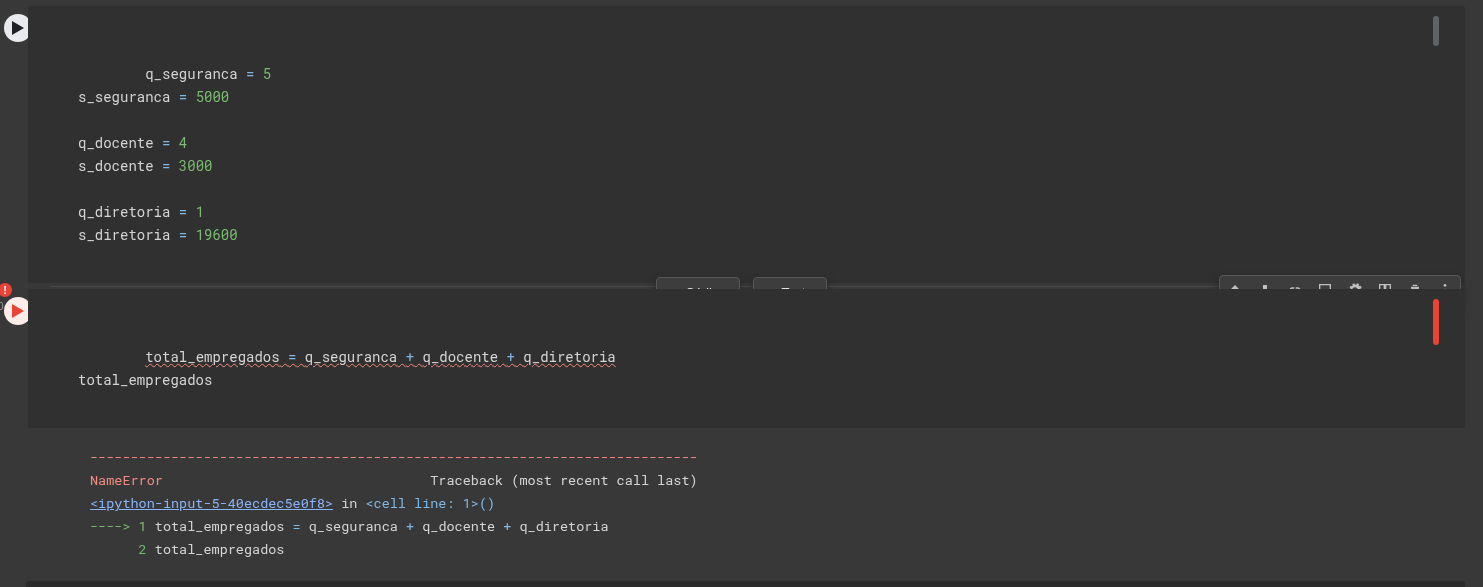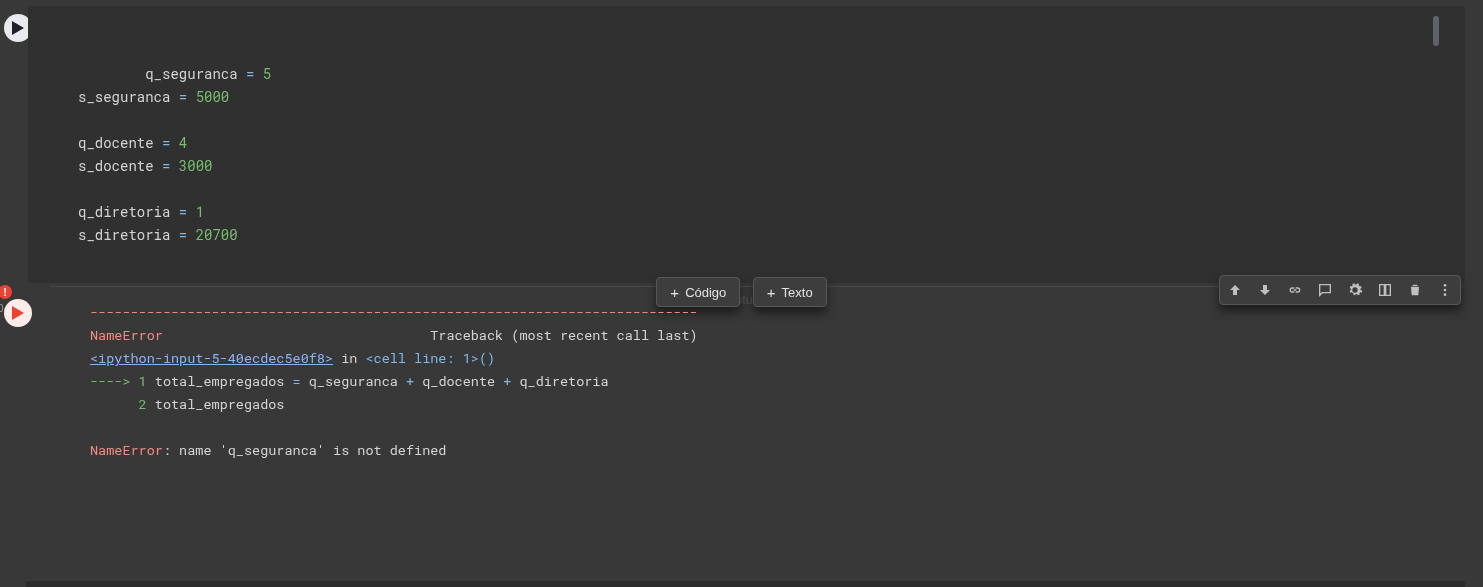--- a/index.html
+++ b/index.html
@@ -80,21 +80,21 @@
     <div class="body">
       <div class="code">
         <div class="stripe"></div>
         <span><span class="tok-v">q_seguranca</span> <span class="tok-op">=</span> <span class="tok-n">5</span>
 <span class="tok-v">s_seguranca</span> <span class="tok-op">=</span> <span class="tok-n">5000</span>
 
 <span class="tok-v">q_docente</span> <span class="tok-op">=</span> <span class="tok-n">4</span>
 <span class="tok-v">s_docente</span> <span class="tok-op">=</span> <span class="tok-n">3000</span>
 
 <span class="tok-v">q_diretoria</span> <span class="tok-op">=</span> <span class="tok-n">1</span>
-<span class="tok-v">s_diretoria</span> <span class="tok-op">=</span> <span class="tok-n">20700</span></span>
+<span class="tok-v">s_diretoria</span> <span class="tok-op">=</span> <span class="tok-n">19600</span></span>
       </div>
     </div>
   </div>
 
   <div class="divider-row">
     <div class="divider-line"></div>
     <div class="hint">Captura</div>
     <div class="insert-row">
       <button class="ins-btn">
           <span class="plus">+</span>
@@ -157,20 +157,25 @@
       <div class="elapsed">0 s</div>
     </div>
     <div class="gutter-left">
       <div class="run-btn">
         <svg width="12" height="14" viewBox="0 0 12 14">
             <path d="M0 0 L12 7 L0 14 Z" fill="currentColor"></path>
           </svg>
       </div>
     </div>
     <div class="body">
+      <div class="code">
+        <div class="stripe err"></div>
+        <span><span class="wavy"><span class="tok-v">total_empregados</span> <span class="tok-op">=</span> <span class="tok-v">q_seguranca</span> <span class="tok-op">+</span> <span class="tok-v">q_docente</span> <span class="tok-op">+</span> <span class="tok-v">q_diretoria</span></span>
+<span class="tok-v">total_empregados</span></span>
+      </div>
       <div class="output"><span class="dash">---------------------------------------------------------------------------</span>
 <span class="errlbl">NameError</span>                                 Traceback (most recent call last)
 <span class="lnk">&lt;ipython-input-5-40ecdec5e0f8&gt;</span> in <span class="hl-op">&lt;cell line: 1&gt;</span><span class="hl-op">()</span>
 <span class="hl-arrow">----&gt; 1</span> total_empregados <span class="hl-op">=</span> q_seguranca <span class="hl-op">+</span> q_docente <span class="hl-op">+</span> q_diretoria
       <span class="hl-num">2</span> total_empregados
 
 <span class="errlbl">NameError</span>: name 'q_seguranca' is not defined</div>
 
     </div>
   </div>

